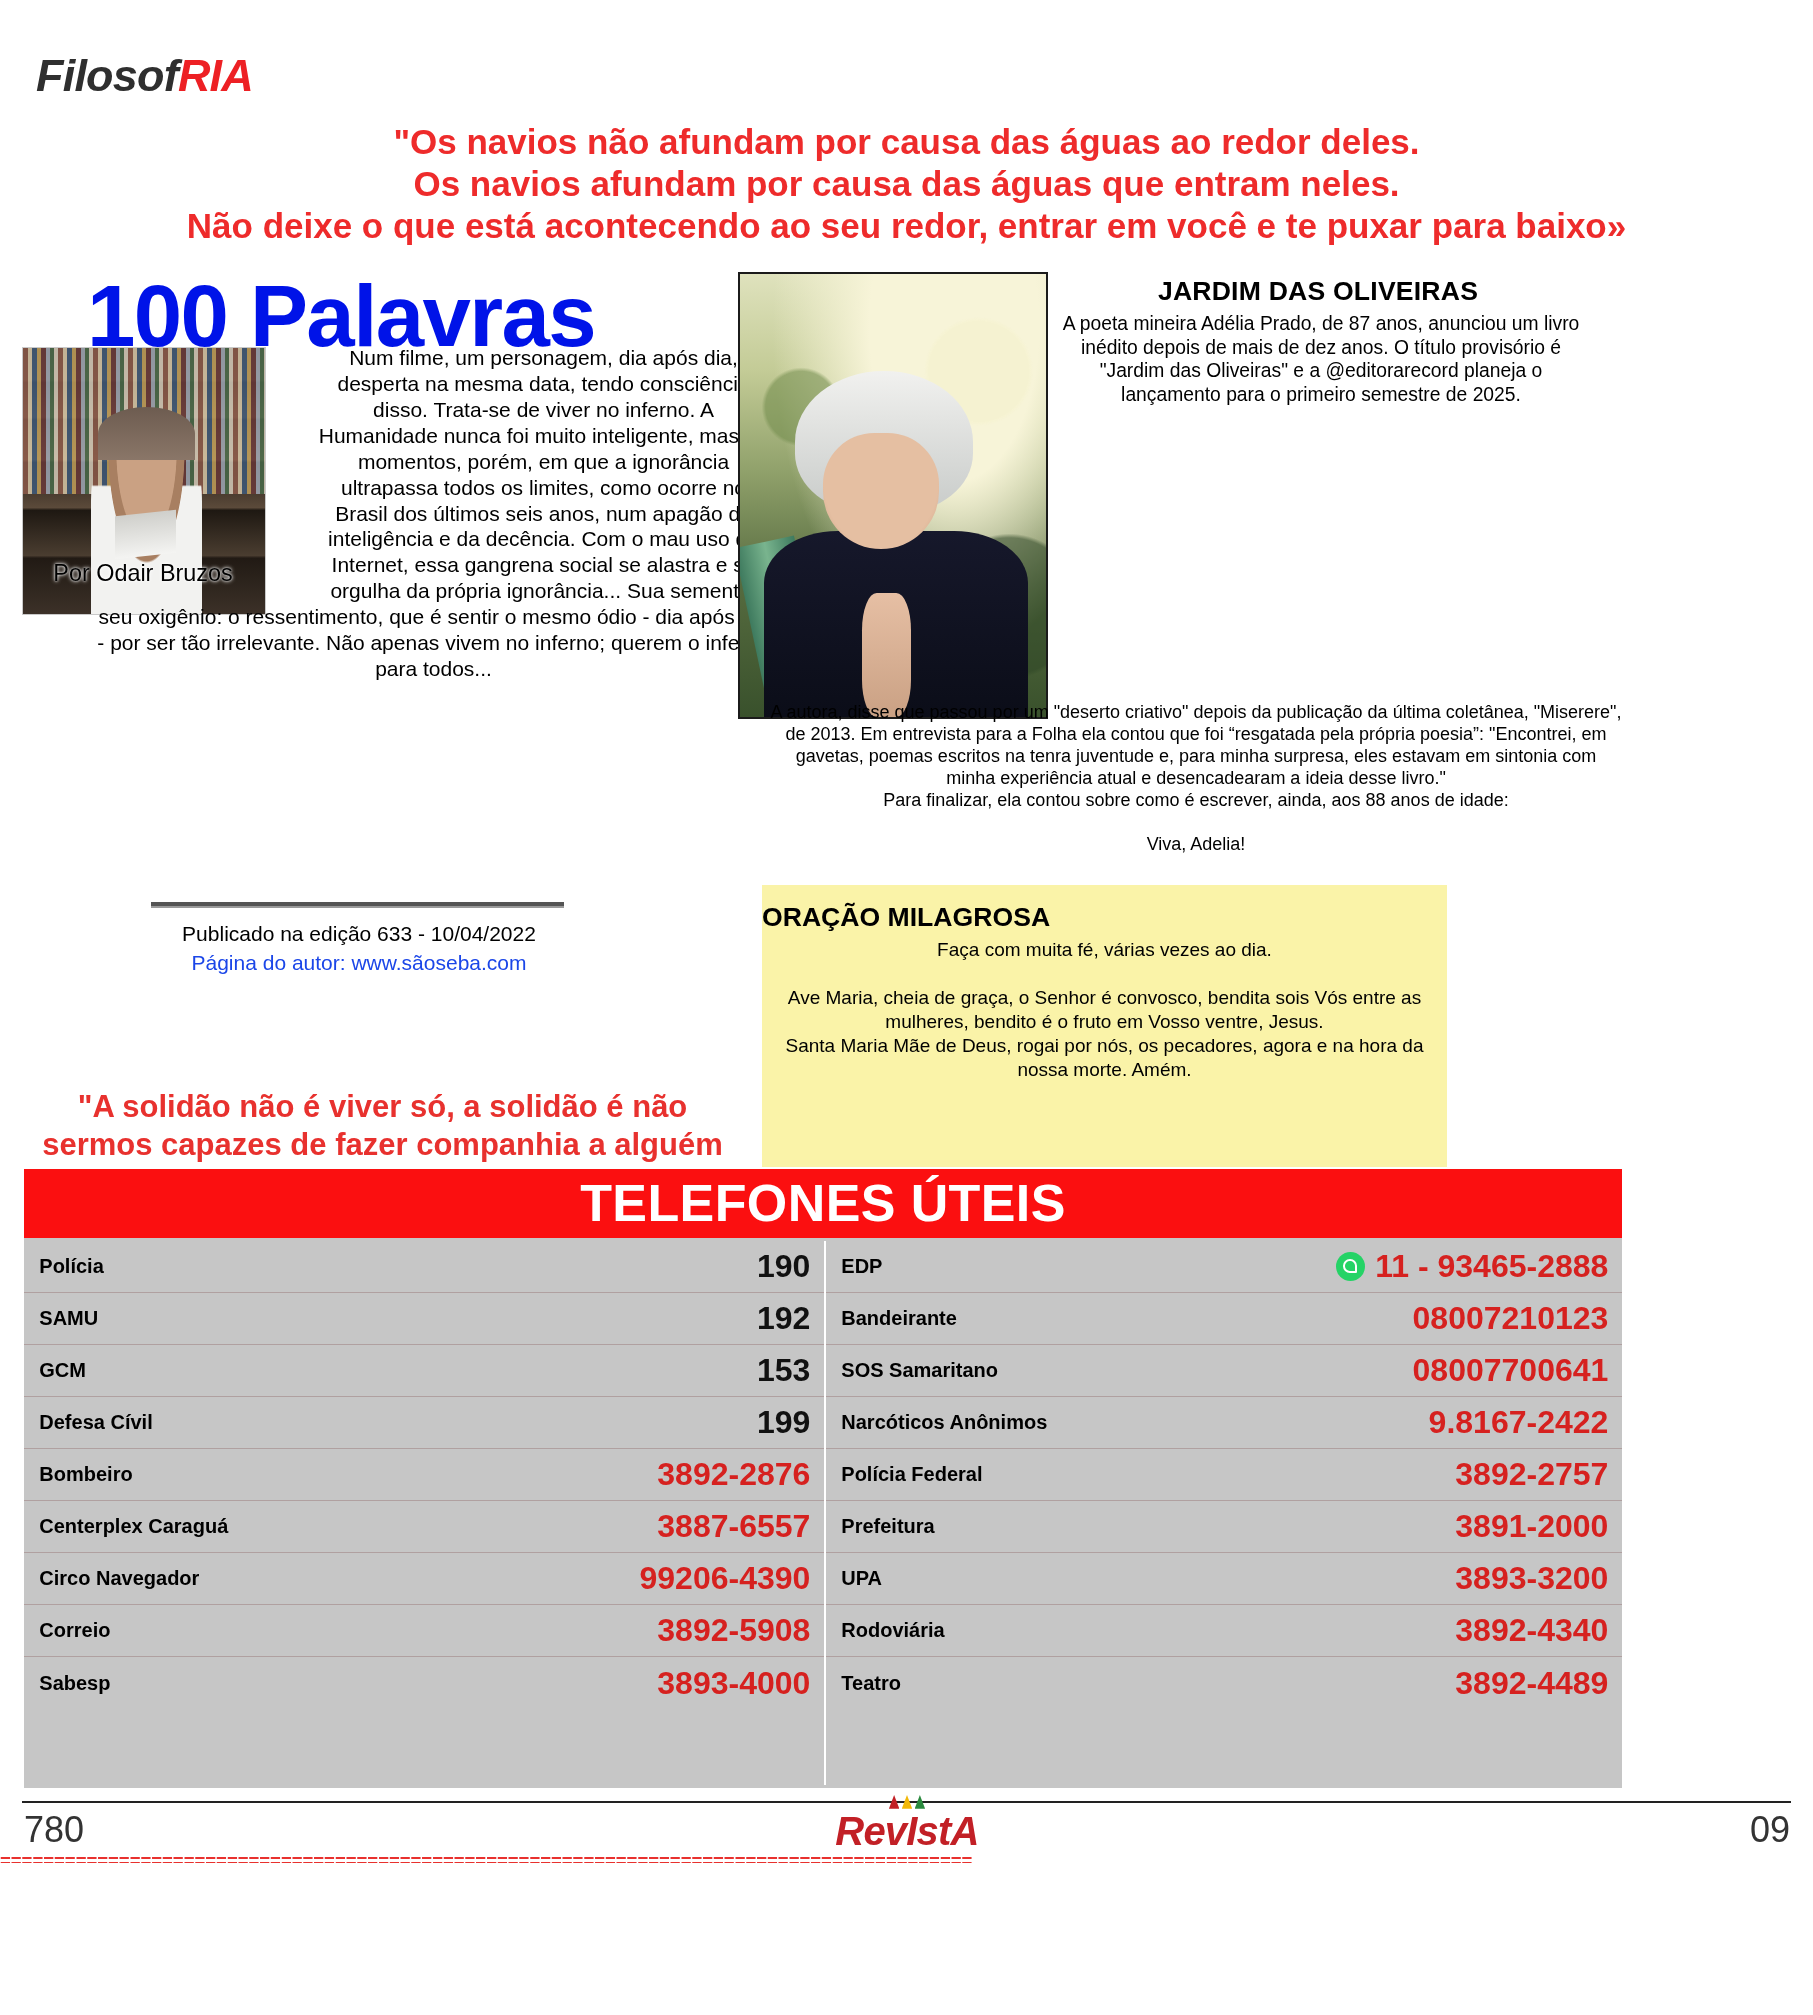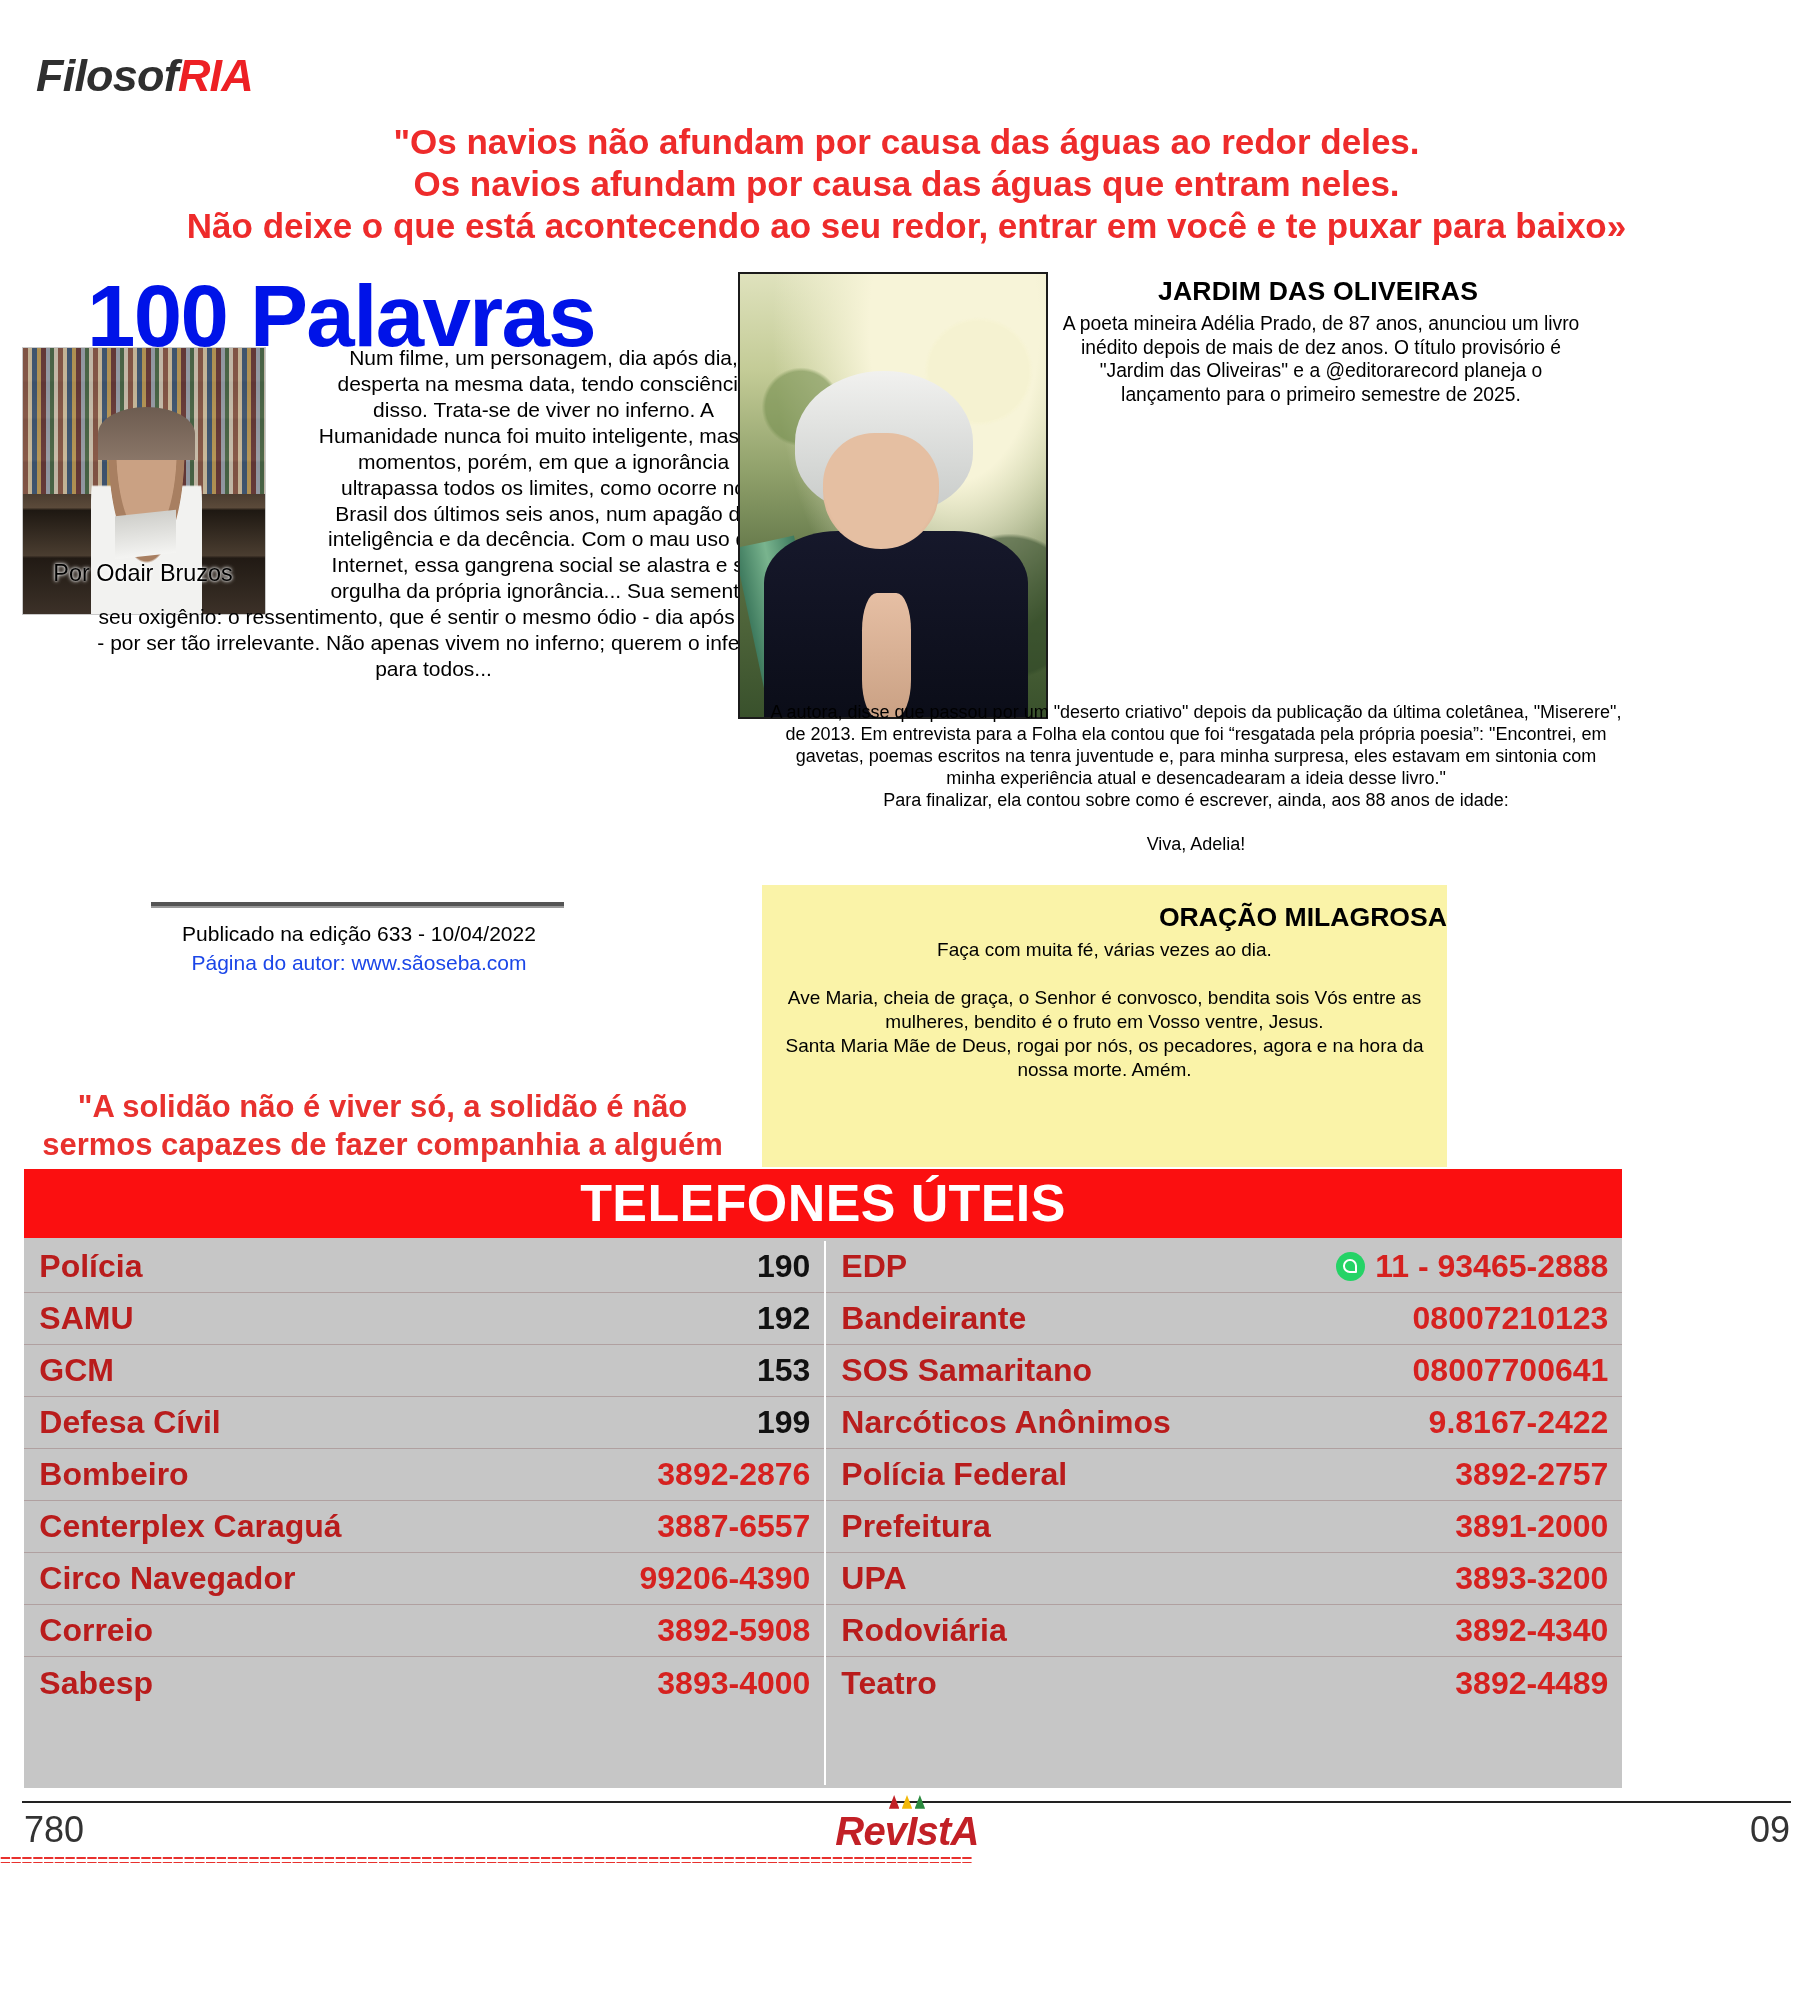--- a/index.html
+++ b/index.html
@@ -87,39 +87,39 @@
   .jardim-title{position:absolute;left:1044px;top:276px;width:548px;text-align:center;
     font-size:26.6px;font-weight:bold;letter-spacing:0.2px;}
   .jardim-col{position:absolute;left:1048px;top:312px;width:546px;
     font-size:19.3px;line-height:1.225;text-align:center;}
   .jardim-wide{position:absolute;left:769px;top:701px;width:854px;
     font-size:18px;line-height:1.225;text-align:center;}
 
   
   .oracao-box{position:absolute;left:762px;top:885px;width:685px;height:282px;
     background:#faf3a8;}
-  .oracao-title{position:absolute;left:0;right:0;top:17px;text-align:right;
-    font-size:26.6px;font-weight:bold;padding-left:18px;}
+  .oracao-title{position:absolute;left:0;right:0;top:17px;text-align:left;
+    font-size:26.6px;font-weight:bold;}
   .oracao-sub{position:absolute;left:0;right:0;top:54px;text-align:center;font-size:19px;}
   .oracao-body{position:absolute;left:20px;right:20px;top:101px;text-align:center;
     font-size:19px;line-height:1.26;}
 
   
   .phones{position:absolute;left:24px;top:1169px;width:1598px;height:619px;background:#c6c6c6;}
   .phones-header{position:absolute;left:0;top:0;width:100%;height:69px;background:#fb0f10;}
   .phones-header span{display:block;text-align:center;line-height:69px;color:#fff;
     font-size:52px;font-weight:bold;letter-spacing:0.4px;}
   .pcol{position:absolute;top:72px;height:544px;}
   .pcol.left{left:0;width:800px;border-right:2px solid #ffffff;}
   .pcol.right{left:802px;width:796px;}
   .prow{display:flex;align-items:center;justify-content:space-between;
     height:52px;padding:0 13.7px 0 15.3px;box-sizing:border-box;
     border-bottom:1.2px solid #b0a0a0;}
   .prow:last-child{border-bottom:none;}
-  .pname{font-size:32px;font-weight:bold;color:#b91c1c;white-space:nowrap;}
+  .pname{font-size:20px;font-weight:bold;color:#000000;white-space:nowrap;}
   .pnum{font-size:32px;font-weight:bold;color:#111;white-space:nowrap;}
   .pcol.left .prow:nth-child(n+5) .pnum{color:#d6211f;}
   .pcol.right .pnum{color:#d6211f;}
   .wa-wrap{display:flex;align-items:center;gap:10.5px;}
   .wa-icon{width:29px;height:29px;border-radius:50%;background:#25d366;position:relative;flex:0 0 auto;}
   .wa-icon::after{content:"";position:absolute;left:7.7px;top:6.9px;width:13.7px;height:13.7px;
     border:2.8px solid #fff;border-radius:50% 50% 8% 50%;box-sizing:border-box;}
 
   
   .footer-rule{position:absolute;left:22px;top:1801px;width:1769px;height:2.4px;background:#222;}

